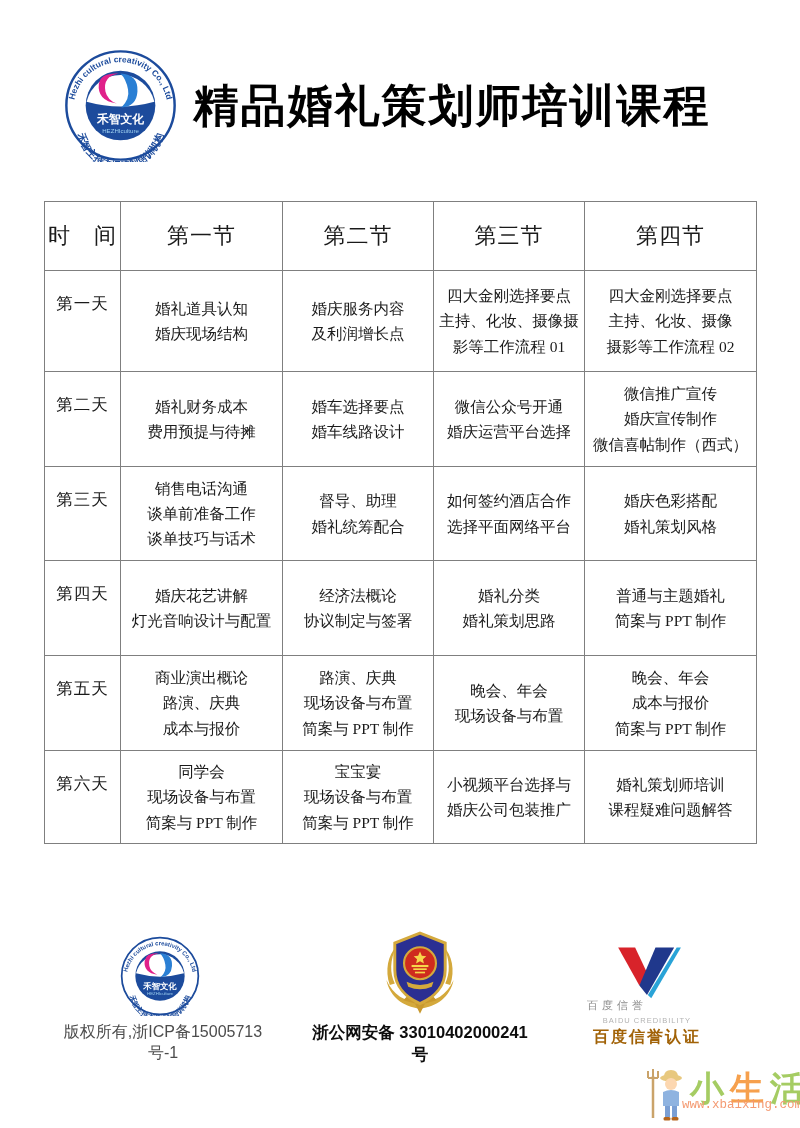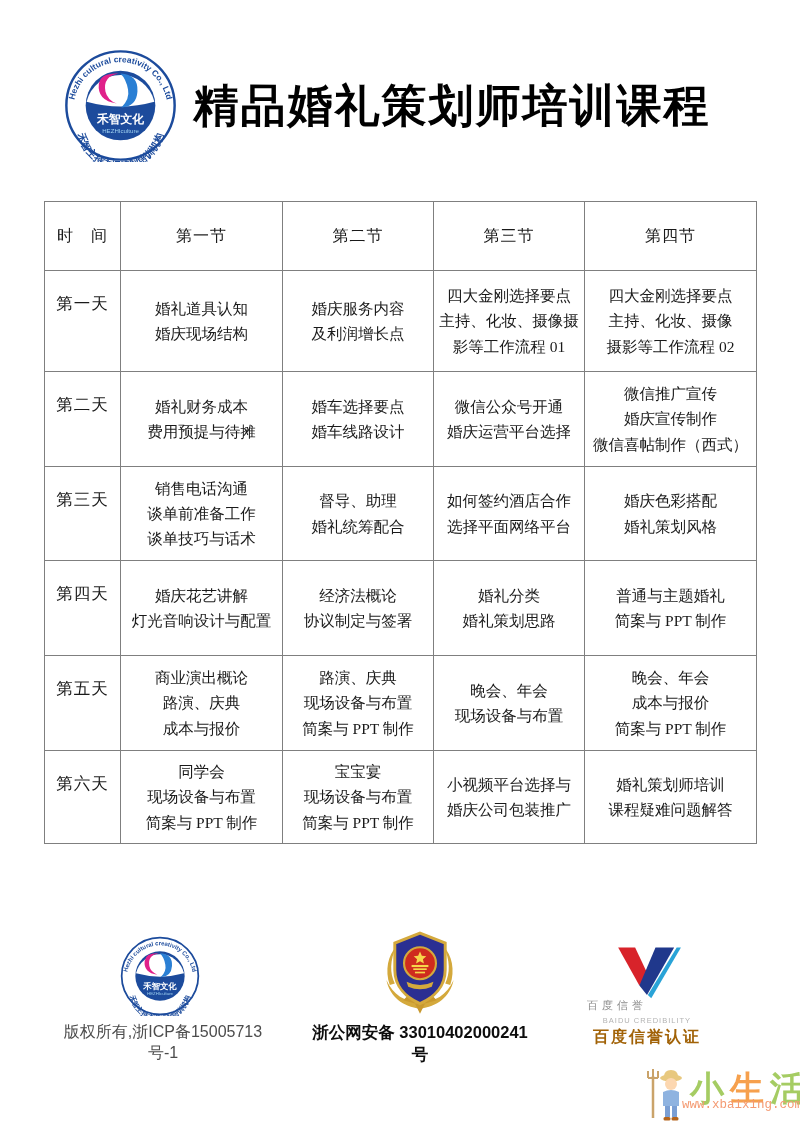--- a/index.html
+++ b/index.html
@@ -18,21 +18,21 @@
     letter-spacing:2px; white-space:nowrap;
   }
   
   table.schedule {
     position:absolute; left:44px; top:201px;
     border-collapse:collapse; table-layout:fixed; background:#fff;
   }
   table.schedule td {
     border:1px solid #7f7f7f; text-align:center; overflow:hidden;
   }
-  td.hdr  { font-size:16px; vertical-align:middle; letter-spacing:1px; }
+  td.hdr  { font-size:22px; vertical-align:middle; letter-spacing:1px; }
   td.day  { font-size:16.5px; vertical-align:top; padding-top:22px; letter-spacing:1px; }
   td.cell {
     font-size:15.5px; vertical-align:middle; line-height:1.62;
     white-space:pre-line; padding:2px 3px;
   }
   tr.r-hdr{ height:69px; }  tr.r-1{ height:101px; } tr.r-2{ height:95px; }
   tr.r-3 { height:94px; }   tr.r-4{ height:95px; }  tr.r-5{ height:95px; }
   tr.r-6 { height:93px; }
   
   .copyright {

